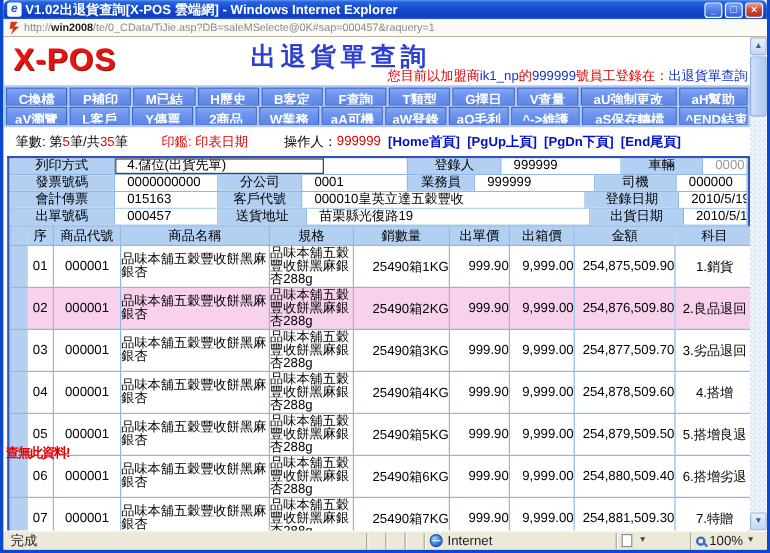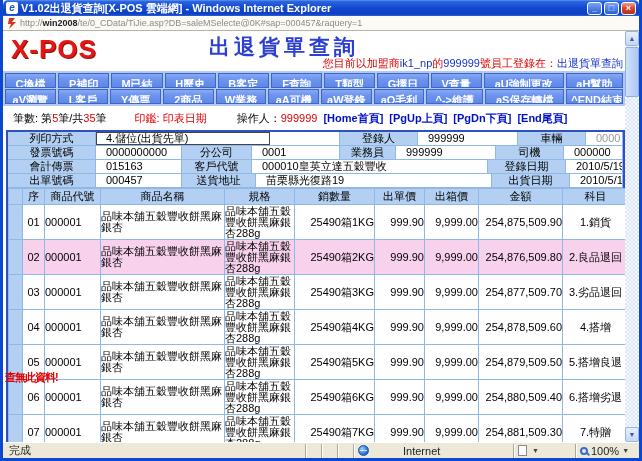--- a/index.html
+++ b/index.html
@@ -53,21 +53,21 @@
   .fval.sel { outline:1px solid #444; outline-offset:-1px; }
   .fval.gray { color:#9a9a9a; }
   .fgap { background:#fff; }
   table.grid { border-collapse:collapse; table-layout:fixed; width:620px; font-size:11px; }
   table.grid td,table.grid th { border:1px solid #8fb8e6; overflow:hidden; padding:0; vertical-align:middle; }
   th { background:#b3d0f2; font-weight:normal; height:15px; font-size:11px; }
   tr.trw { height:35px; background:#fff; }
   tr.trw.pink td { background:#f8d2ec; }
   td.c0 { background:#b3d0f2 !important; }
   td.c1 { text-align:center; }
-  td.c2 { padding-left:2px; }
+  td.c2 { padding-left:2px;text-align:center; }
   td.c3,td.c4 { padding-left:2px; line-height:11px; font-size:11px; }
   td.c5 { text-align:right; padding-right:10px; }
   td.c6 { text-align:right; padding-right:4px; }
   td.c7 { text-align:right; padding-right:2px; }
   td.c8 { text-align:right; padding-right:1px; }
   td.c9 { text-align:center; }
   .overlay-red { position:absolute; left:2px; top:339px; color:#e80000; font-weight:bold; font-size:11px;
     letter-spacing:-1px; white-space:nowrap; z-index:5; }
   
   .vscroll { position:absolute; right:0; top:0; width:14px; height:411px;
@@ -76,21 +76,21 @@
     border:1px solid #9cb4e0; border-radius:2px; color:#3b5a9c; font-size:7px; text-align:center; line-height:13px; }
   .sbtn.up { top:0; } .sbtn.dn { bottom:0; }
   .sthumb { position:absolute; left:0; top:16px; width:14px; height:50px;
     background:linear-gradient(90deg,#cfe0fa,#aec8f2); border:1px solid #90aede; border-radius:2px; }
   
   .statusbar { height:16px; background:#ece9d8; border-top:1px solid #fff; display:flex; align-items:center;
     font-size:11px; color:#222; }
   .ssec { height:14px; border-left:1px solid #aca899; box-shadow:inset 1px 0 0 #fff; display:flex;
     align-items:center; padding:0 4px; white-space:nowrap; }
   .sleft { flex:1; padding-left:6px; }
-  .s16 { width:16px; } .szone { width:160px;gap:30px; } .spmode { width:48px; } .szoom { width:64px;margin-left:14px; }
+  .s16 { width:16px; } .szone { width:160px; } .spmode { width:48px; } .szoom { width:64px;margin-left:14px; }
   .globe { width:11px; height:11px; border-radius:50%; background:radial-gradient(circle at 35% 35%,#9fd4ff,#2f74d8 60%,#1b4fa8);
     border:1px solid #1b4fa8; margin-right:4px; position:relative; }
   .globe:after { content:""; position:absolute; left:1px; right:1px; top:4px; border-top:1px solid #cfe6ff; }
   .pgico { width:9px; height:11px; background:#fff; border:1px solid #8a8a8a; margin-right:2px; }
   .caret { font-size:7px; color:#444; margin-left:3px; }
   .mag { width:8px; height:8px; border:2px solid #3b6ccc; border-radius:50%; position:relative; margin-right:3px; }
   .mag:after { content:""; position:absolute; width:4px; height:2px; background:#3b6ccc; transform:rotate(45deg);
     right:-4px; bottom:-2px; }
 </style>
 </head>

